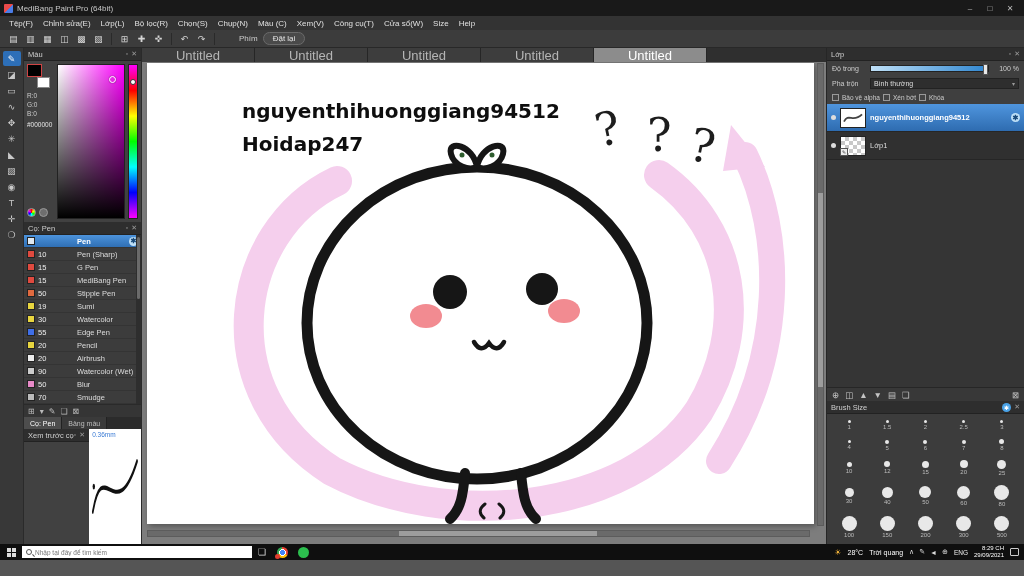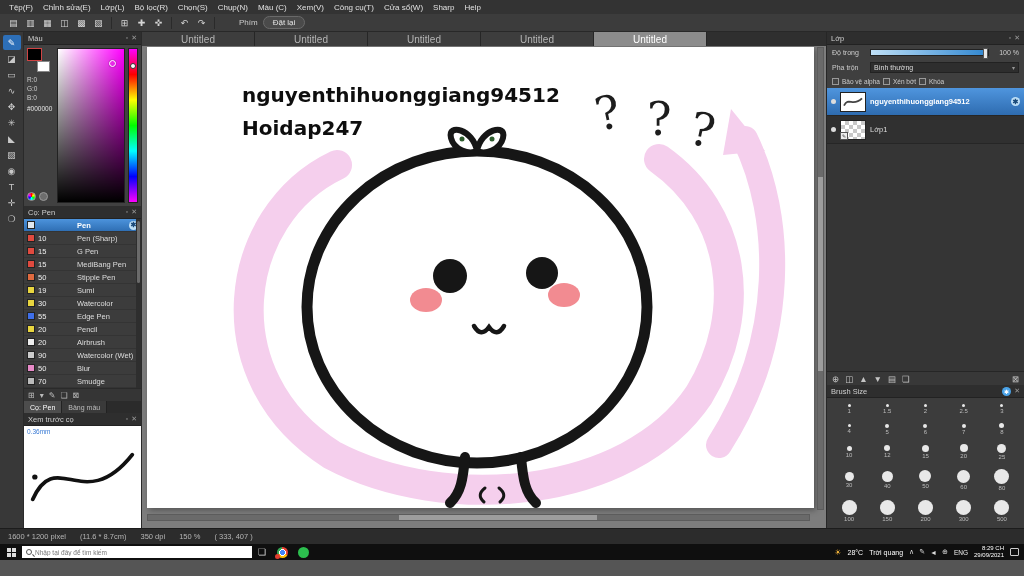--- a/index.html
+++ b/index.html
@@ -60,28 +60,28 @@
   .brow.sel{background:linear-gradient(#4c93dc,#2f6fb4);color:#fff;font-weight:bold;}
   .gearc{margin-left:auto;width:9px;height:9px;border-radius:50%;background:#bfe0f7;color:#1a4a7a;font-size:7px;display:flex;align-items:center;justify-content:center;flex:0 0 auto;}
   .mini-scroll{position:absolute;right:0;top:0;bottom:0;width:5px;background:#2e2e2e;}
   .mini-thumb{position:absolute;top:2px;left:1px;width:3px;height:62px;background:#6a6a6a;border-radius:2px;}
   .brush-actions{height:13px;background:#353535;border-top:1px solid #2a2a2a;display:flex;align-items:center;gap:5px;padding:0 4px;color:#bbb;font-size:8px;}
   .aicon{display:inline-flex;align-items:center;justify-content:center;}
 
   .panel-tabs{height:12px;background:#2b2b2b;display:flex;font-size:7px;color:#bbb;flex:0 0 auto;}
   .ptab{padding:0 6px;display:flex;align-items:center;background:#3a3a3a;border-right:1px solid #222;}
   .ptab.active{background:#4d4d4d;color:#fff;}
-  .preview-panel{flex:1;display:flex;flex-direction:column;min-height:0;}
+  .preview-panel{flex:1;display:flex;flex-direction:row;min-height:0;}
   .preview-box{flex:1;background:#fff;position:relative;}
   .psize{position:absolute;left:3px;top:2px;color:#3a7bd5;font-size:6.5px;z-index:2;}
   .preview-box svg{position:absolute;inset:0;width:100%;height:100%;}
 
   
   .center{flex:1;display:flex;flex-direction:column;min-width:0;}
-  .tabbar{height:14px;background:#2f2f2f;display:flex;font-size:10px;color:#b5b5b5;flex:0 0 auto;}
+  .tabbar{height:14px;background:#2f2f2f;display:flex;font-size:13px;color:#b5b5b5;flex:0 0 auto;}
   .tab{width:113px;display:flex;align-items:center;justify-content:center;background:#3d3d3d;border-right:1px solid #262626;flex:0 0 auto;}
   .tab.active{background:#8c8c8c;color:#fff;}
   .canvas-area{flex:1;position:relative;background:#7d7d7d;overflow:hidden;}
   .canvas{position:absolute;left:5px;top:1px;width:667px;height:461px;background:#fff;box-shadow:2px 2px 6px rgba(0,0,0,.35);}
   .canvas svg{position:absolute;inset:0;width:100%;height:100%;}
   .hscroll{position:absolute;left:5px;right:16px;bottom:7px;height:7px;background:#6a6a6a;border:1px solid #5c5c5c;}
   .hthumb{position:absolute;left:38%;width:30%;top:0;bottom:0;background:#9d9d9d;}
   .vscroll{position:absolute;right:2px;top:1px;bottom:18px;width:7px;background:#6a6a6a;border:1px solid #5c5c5c;}
   .vthumb{position:absolute;top:28%;height:42%;left:0;right:0;background:#9d9d9d;}
 
@@ -135,33 +135,42 @@
   .tricon{font-size:7px;color:#ddd;}
   .lang{font-size:6.5px;color:#eee;}
   .timeblock{display:flex;flex-direction:column;align-items:flex-end;font-size:6px;line-height:7px;color:#fff;}
   .notif{width:9px;height:8px;border:1px solid #ccc;border-radius:1px;flex:0 0 auto;}
 </style>
 </head>
 <body>
 
 <div id="app">
 
+  <div class="titlebar">
+    <span class="app-icon"></span>
+    <span>MediBang Paint Pro (64bit)</span>
+    <span class="winbtns">
+      <span class="wb">–</span>
+      <span class="wb">□</span>
+      <span class="wb">✕</span>
+    </span>
+  </div>
 
   <div class="menubar" id="menubar">
       <span class="mitem">Tệp(F)</span>
       <span class="mitem">Chỉnh sửa(E)</span>
       <span class="mitem">Lớp(L)</span>
       <span class="mitem">Bộ lọc(R)</span>
       <span class="mitem">Chọn(S)</span>
       <span class="mitem">Chụp(N)</span>
       <span class="mitem">Màu (C)</span>
       <span class="mitem">Xem(V)</span>
       <span class="mitem">Công cụ(T)</span>
       <span class="mitem">Cửa sổ(W)</span>
-      <span class="mitem">Sharp</span>
+      <span class="mitem">Size</span>
       <span class="mitem">Help</span>
     </div>
 
   <div class="toolbar">
     <span id="tbicons" style="display:flex;align-items:center;">
         <span class="ticon">▤</span>
         <span class="ticon">▥</span>
         <span class="ticon">▦</span>
         <span class="ticon">◫</span>
         <span class="ticon">▩</span>
@@ -550,27 +559,20 @@
             <span class="bnum">300</span>
           </div>
           <div class="bcell">
             <span class="bcirc" style="width: 15px; height: 15px;"></span>
             <span class="bnum">500</span>
           </div>
         </div>
     </div>
   </div>
 
-  <div class="statusbar">
-    <span>1600 * 1200 pixel</span>
-    <span>(11.6 * 8.7cm)</span>
-    <span>350 dpi</span>
-    <span>150 %</span>
-    <span>( 333, 407 )</span>
-  </div>
 
   <div class="taskbar">
     <span class="startbtn">
       <span class="winlogo">
           <span></span>
           <span></span>
           <span></span>
           <span></span>
         </span>
     </span>

